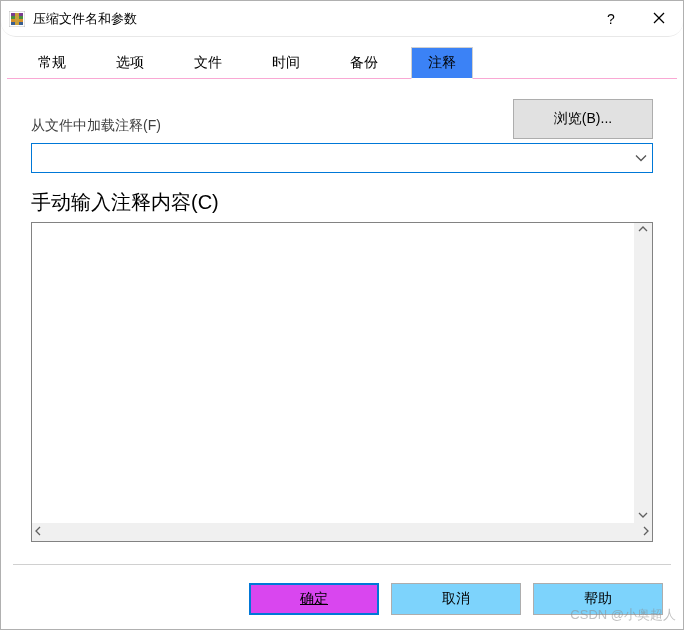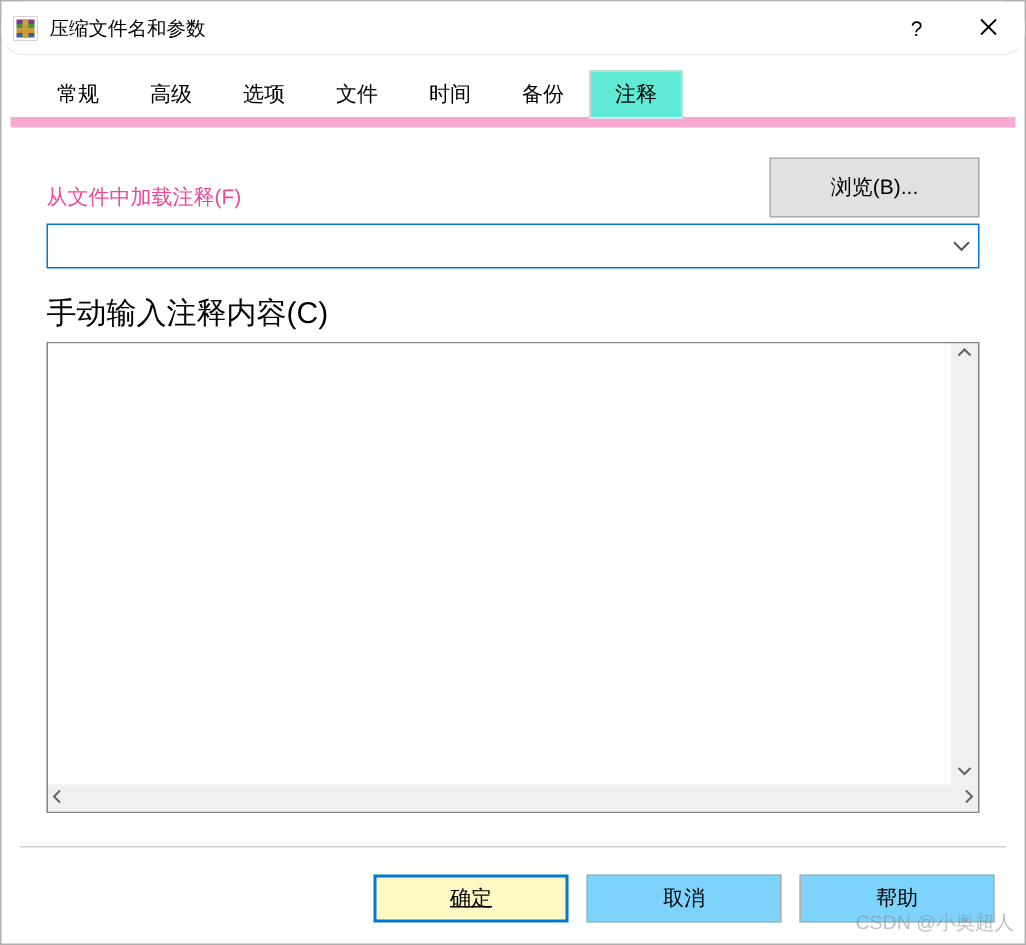--- a/index.html
+++ b/index.html
@@ -26,50 +26,50 @@
     .titlebar .title { flex: 1; font-size: 13px; color: #000; }
     .titlebar .btns { display: flex; height: 100%; }
     .titlebar .btn {
       width: 48px; height: 100%;
       display: flex; align-items: center; justify-content: center;
       font-size: 14px; color: #000;
     }
     .tabs {
       display: flex;
       padding: 10px 14px 0 14px;
-      gap: 0;
-      border-bottom: 7px solid #f9a8d4;
+      gap: 16px;
+      border-bottom: 1px solid #f9a8d4;
       margin: 0 6px;
     }
     .tab {
       padding: 6px 16px;
       font-size: 14px;
       color: #000;
       cursor: pointer;
       border: 1px solid transparent;
       margin-bottom: -1px;
     }
     .tab.active {
       border: 1px solid #d0d0d0;
       border-bottom: 1px solid #fff;
-      background: #5eead4;
+      background: #3b82f6;
     }
     .content {
       flex: 1;
       padding: 20px 30px 10px 30px;
       display: flex;
       flex-direction: column;
     }
     .row-load {
       display: flex;
       justify-content: space-between;
       align-items: flex-end;
       margin-bottom: 4px;
     }
-    .label { font-size: 14px; color: #ec4899; margin-bottom: 4px; }
+    .label { font-size: 14px; color: #404040; margin-bottom: 4px; }
     .browse-btn {
       width: 140px; height: 40px;
       background: #e1e1e1;
       border: 1px solid #adadad;
       font-size: 14px;
       cursor: pointer;
     }
     .combo {
       position: relative;
       width: 100%;
@@ -146,21 +146,21 @@
     }
     .footer button {
       width: 130px; height: 32px;
       background: #7dd3fc;
       border: 1px solid #adadad;
       font-size: 14px;
       cursor: pointer;
     }
     .footer button.primary {
       border: 2px solid #0078d7;
-      background: #fef9c3;
+      background: #d946ef;
       text-decoration: underline;
     }
     .watermark {
       position: absolute;
       right: 8px;
       bottom: 6px;
       color: rgba(140,140,140,0.55);
       font-size: 13px;
       pointer-events: none;
       text-align: center;
@@ -192,21 +192,20 @@
               <line x1="1" y1="1" x2="11" y2="11" stroke="#000" stroke-width="1.2"></line>
               <line x1="11" y1="1" x2="1" y2="11" stroke="#000" stroke-width="1.2"></line>
             </svg>
         </span>
       </div>
     </div>
   </div>
 
   <div class="tabs">
     <div class="tab">常规</div>
-    <div class="tab">高级</div>
     <div class="tab">选项</div>
     <div class="tab">文件</div>
     <div class="tab">时间</div>
     <div class="tab">备份</div>
     <div class="tab active">注释</div>
   </div>
 
   <div class="content">
     <div class="row-load">
       <div class="label">从文件中加载注释(F)</div>

